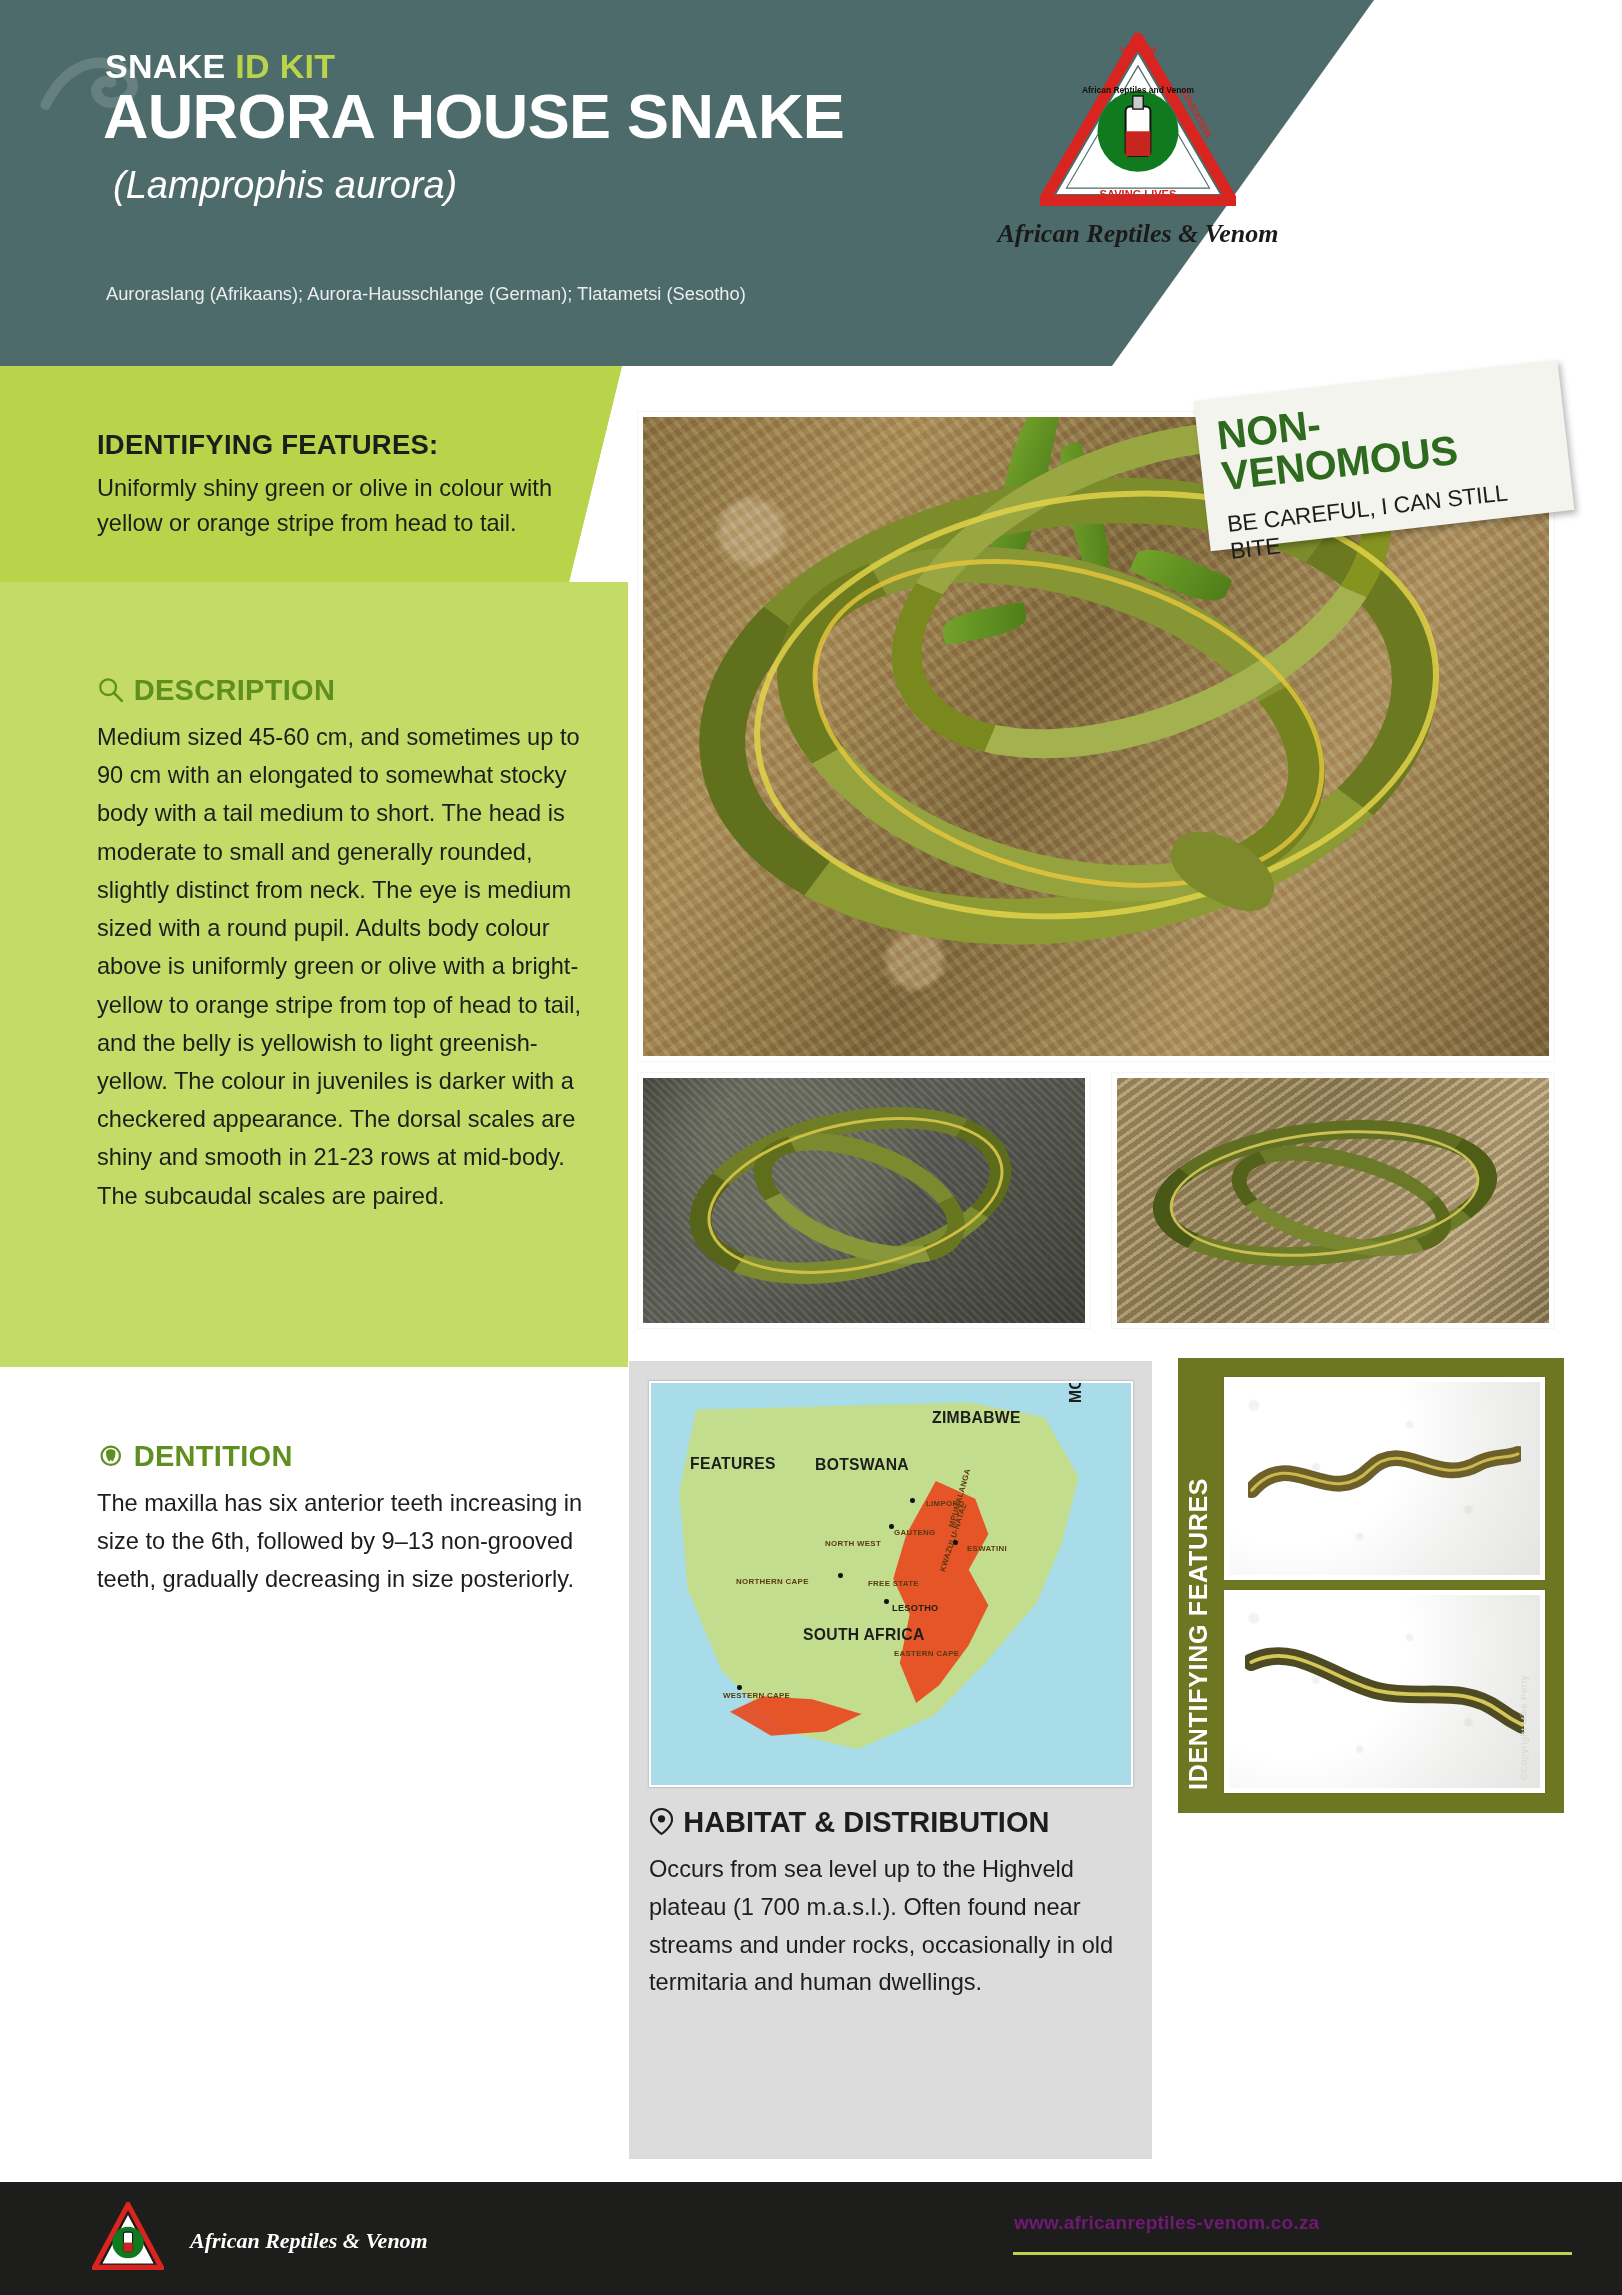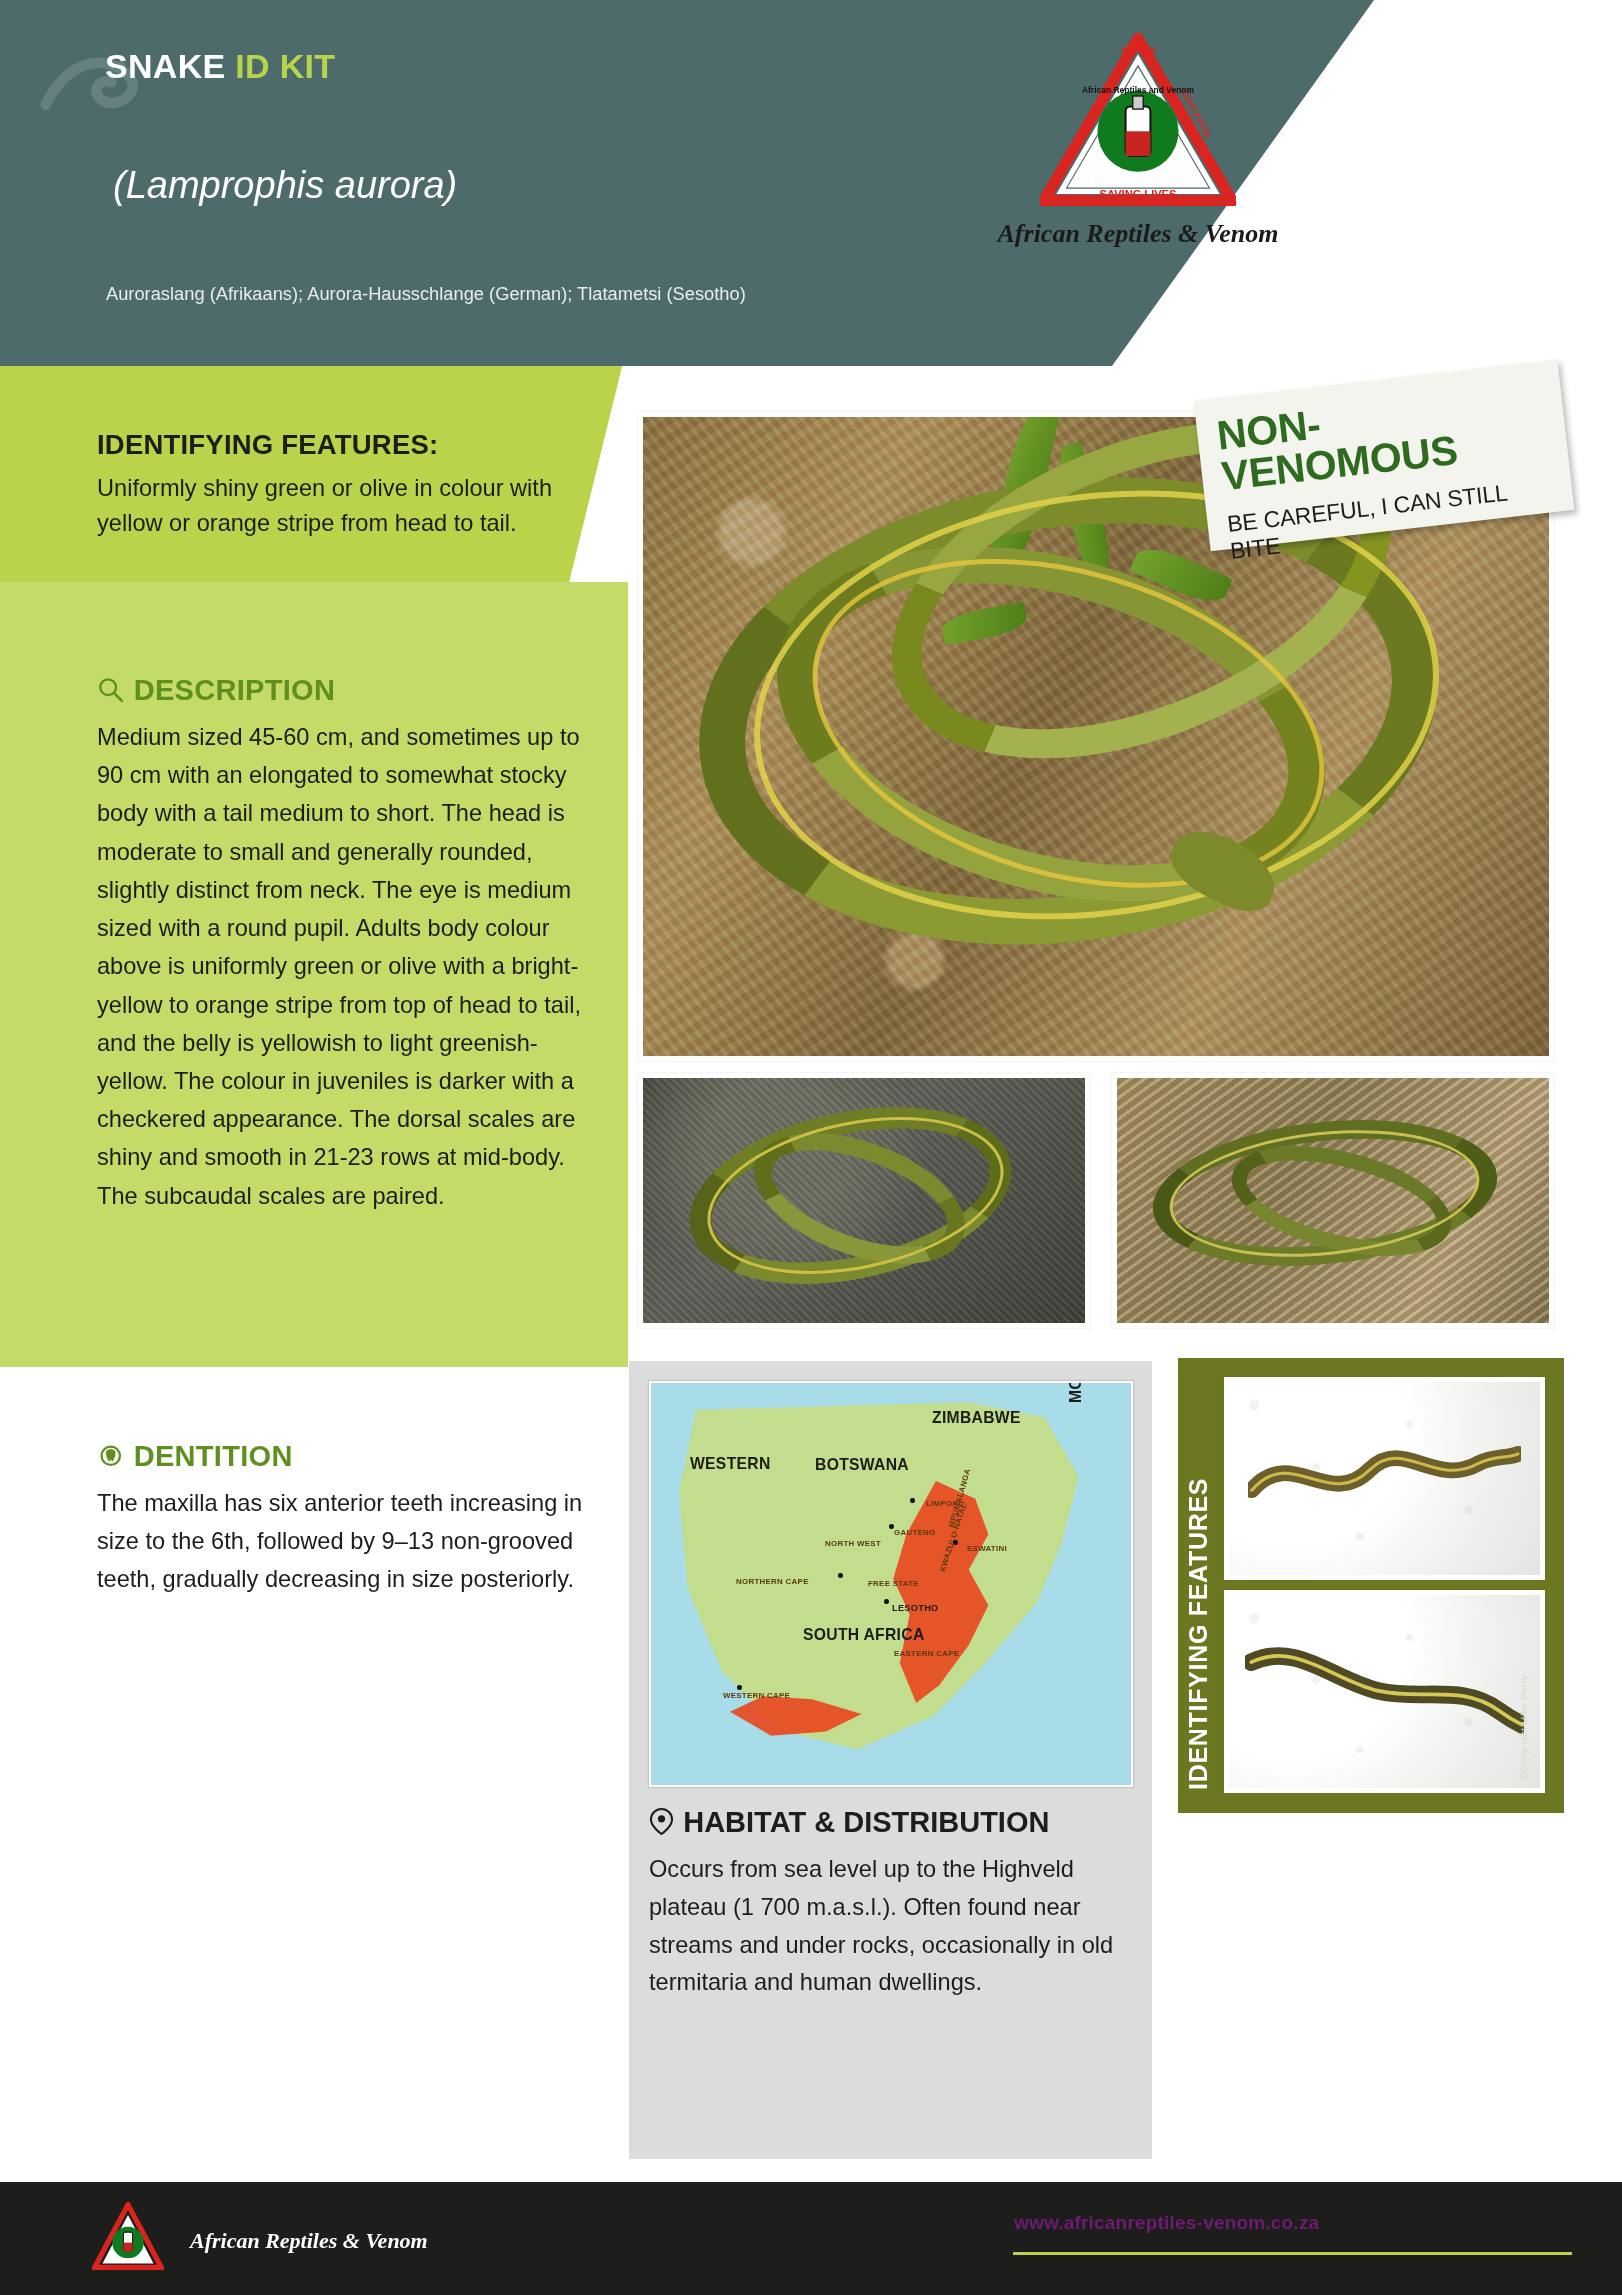--- a/index.html
+++ b/index.html
@@ -393,20 +393,21 @@
   <svg class="watermark-snake" viewBox="0 0 230 180">
     <path d="M10,120 C40,60 90,40 130,70 C165,96 120,130 95,112 C78,100 92,78 110,86" fill="none" stroke="#ffffff" stroke-width="16" stroke-linecap="round"></path>
     <circle cx="124" cy="63" r="9" fill="#ffffff"></circle>
   </svg>
 
   <div class="kit-line">
     <span>SNAKE</span>
     <span class="accent">ID KIT</span>
   </div>
 
+  <div class="title-main">AURORA HOUSE SNAKE</div>
   <div class="title-sci">(Lamprophis aurora)</div>
   <div class="title-common">Auroraslang (Afrikaans); Aurora-Hausschlange (German); Tlatametsi (Sesotho)</div>
 
   <div class="logo-wrap">
     <div class="logo-tri">
       <svg viewBox="0 0 300 270" width="196" height="177">
         <polygon points="150,8 294,256 6,256" fill="none" stroke="#d9241f" stroke-width="17"></polygon>
         <polygon points="150,40 268,242 32,242" fill="none" stroke="#ffffff" stroke-width="8"></polygon>
         <polygon points="150,52 258,236 42,236" fill="#ffffff"></polygon>
         <circle cx="150" cy="150" r="62" fill="#0f7a1e"></circle>
@@ -490,21 +491,21 @@
 
 <div class="map-panel"></div>
 
 <div class="map-box">
   <div class="map-land"></div>
   <div class="map-range"></div>
   <div class="map-range-2"></div>
 
   <div class="map-label country" style="left:281px; top:26px;">ZIMBABWE</div>
   <div class="map-label country" style="left:416px; top:19.6px; transform:rotate(-90deg); transform-origin:left top;">MO</div>
-  <div class="map-label country" style="left:39px; top:72px;">WESTERN</div>
+  <div class="map-label country" style="left:39px; top:72px;">FEATURES</div>
   <div class="map-label country" style="left:164px; top:73px;">BOTSWANA</div>
   <div class="map-label tiny" style="left:267px; top:116px;padding-left:8px;">LIMPOPO</div>
   <div class="map-label tiny" style="left:174px; top:156px;">NORTH WEST</div>
   <div class="map-label tiny" style="left:243px; top:145px;">GAUTENG</div>
   <div class="map-label tiny" style="left:296px; top:143px; transform:rotate(-74deg); transform-origin:left top;">MPUMALANGA</div>
   <div class="map-label tiny" style="left:308px; top:161px;padding-left:8px;">ESWATINI</div>
   <div class="map-label tiny" style="left:217px; top:196px;text-align:center;">FREE STATE</div>
   <div class="map-label tiny" style="left:287px; top:187px; transform:rotate(-72deg); transform-origin:left top;">KWAZULU-NATAL</div>
   <div class="map-label tiny" style="left:85px; top:194px;text-align:center;">NORTHERN CAPE</div>
   <div class="map-label small" style="left:241px; top:220px;">LESOTHO</div>

